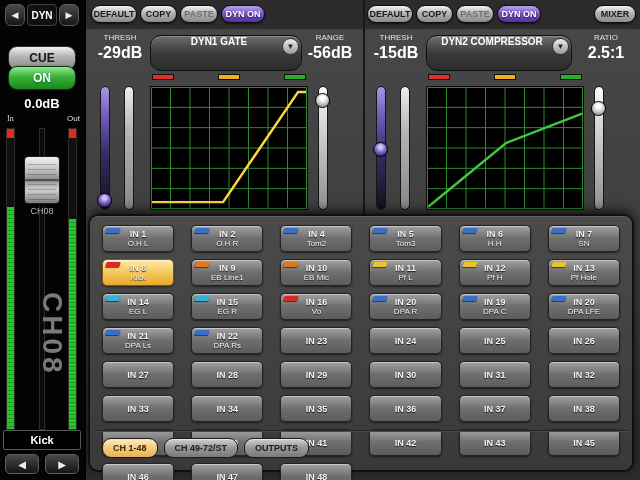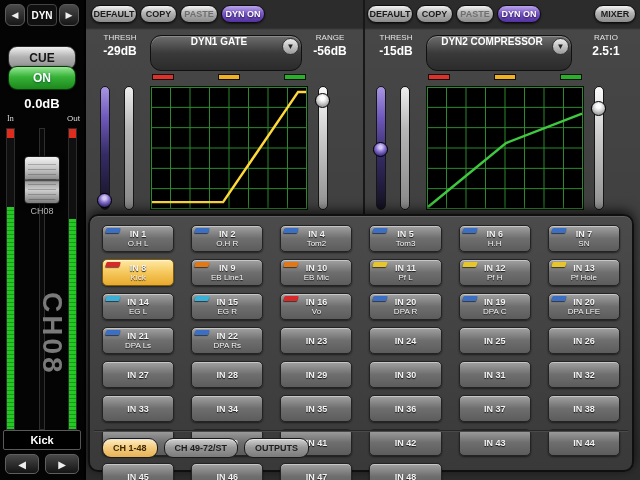--- a/index.html
+++ b/index.html
@@ -39,21 +39,21 @@
   
   #dyn-bg { position:absolute; left:86px; top:0; width:554px; height:480px;
     background:linear-gradient(180deg,#2c2c2c 0,#2c2c2c 28px,#474747 30px,#3e3e3e 55%,#2c2c2c); }
   #vdivider { position:absolute; left:363px; top:0; width:2px; height:214px; background:#181818; }
   .tb-btn { position:absolute; top:5px; height:18px; border-radius:9px; font-size:9px; font-weight:bold; color:#1b1b1b;
     background:linear-gradient(180deg,#f4f4f4,#b2b2b2 45%,#8b8b8b); border:1px solid #0d0d0d; box-shadow:0 1px 2px rgba(0,0,0,.6); }
   .tb-btn.dim { color:#6f6f6f; }
   .tb-btn.on { background:linear-gradient(180deg,#b9a4ec,#7e5cc8 45%,#5131a0); color:#fff; text-shadow:0 1px 2px #1e0e46; }
   .param { position:absolute; top:33px; text-align:center; }
   .p-label { color:#e4e4e4; font-size:8px; }
-  .p-value { color:#fff; font-size:12px; font-weight:bold; margin-top:2px; }
+  .p-value { color:#fff; font-size:16px; font-weight:bold; margin-top:2px; }
   .dropdown { position:absolute; top:35px; height:36px; border-radius:11px; background:linear-gradient(180deg,#6e6e6e,#3a3a3a 50%,#2b2b2b);
     border:1px solid #101010; box-shadow:inset 0 1px 0 #8c8c8c; display:flex; align-items:flex-start; justify-content:center; }
   .dd-label { color:#fff; font-size:10px; font-weight:bold; padding-right:14px; }
   .dd-arrow { position:absolute; right:2px; top:2px; width:17px; height:17px; border-radius:50%;
     background:linear-gradient(180deg,#ececec,#9a9a9a); color:#222; font-size:8px; display:flex; align-items:center; justify-content:center; border:1px solid #333; }
   .grbar { position:absolute; top:74px; width:22px; height:6px; border:1px solid #101010; }
   .graph { position:absolute; top:86px; width:158px; height:124px; background:#000; border:1px solid #0a0a0a; }
   .graph svg { display:block; width:100%; height:100%; }
   .vtrack { position:absolute; top:86px; width:10px; height:124px; border-radius:5px; border:1px solid #161616; }
   .vtrack.violet { background:linear-gradient(180deg,#a896e2 0,#6f58bc 25%,#352c66 55%,#131120 100%); }
@@ -396,25 +396,20 @@
     <span class="ch-num">IN 42</span>
 
   </button>
         <button class="ch-btn">
 
     <span class="ch-num">IN 43</span>
 
   </button>
         <button class="ch-btn">
 
-    <span class="ch-num">IN 44</span>
-
-  </button>
-        <button class="ch-btn">
-
     <span class="ch-num">IN 45</span>
 
   </button>
         <button class="ch-btn">
 
     <span class="ch-num">IN 46</span>
 
   </button>
         <button class="ch-btn">
 

